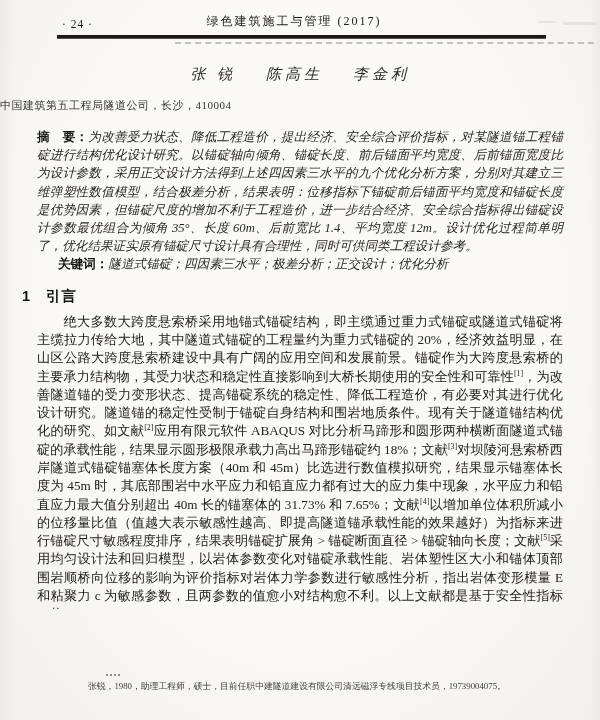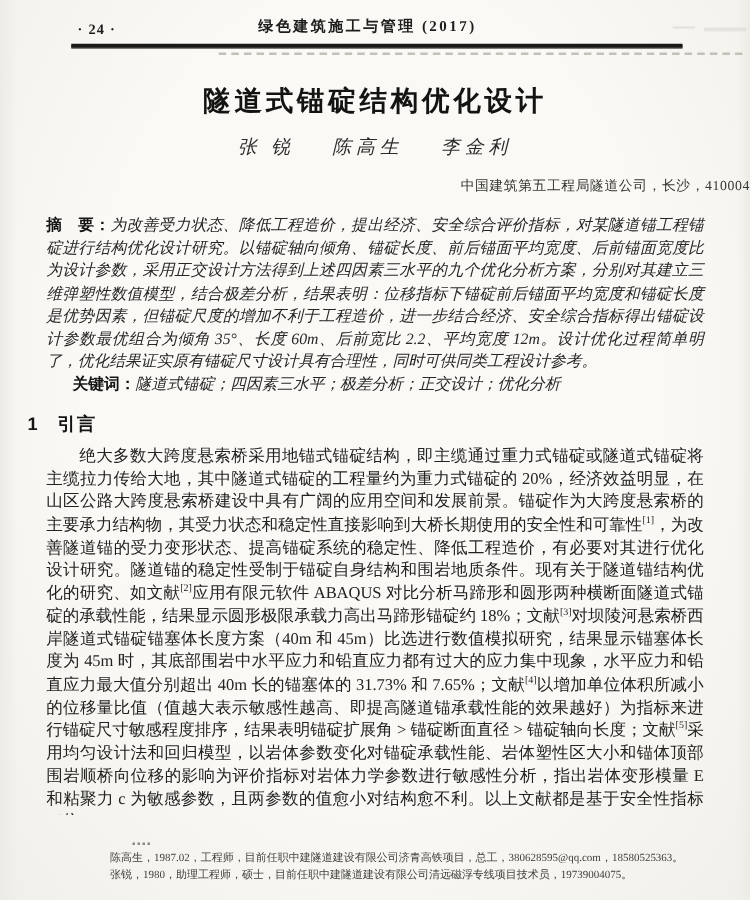--- a/index.html
+++ b/index.html
@@ -11,38 +11,38 @@
       linear-gradient(90deg, #edebe6 0px, rgba(237,235,230,0) 14px),
       linear-gradient(270deg, #edebe6 0px, rgba(237,235,230,0) 10px),
       radial-gradient(ellipse at 50% 42%, #faf9f6 55%, #f1efe9 100%);
     color:#222;
   }
 
   
   .journal-header {
     display:grid; grid-template-columns:1fr auto 1fr; align-items:end;
     padding:13px 32px 0 20px;
-    font-size:11.5px; font-weight:bold; color:#1d1d1b;
+    font-size:11.5px; font-weight:normal; color:#1d1d1b;
   }
   .page-no { justify-self:start; padding-left:42px; letter-spacing:1px; }
   .journal-name { justify-self:center; letter-spacing:2px; font-size:12px; }
   .header-right-spacer { justify-self:end; }
 
   .header-rule { height:3px; background:#191917; margin:5px 54px 0 57px; box-shadow:0 1px 0 #55534f; }
   .header-rule-ghost { border-top:2px dashed #b8b4ab; margin:4px 6px 0 175px; height:0; opacity:.8; }
 
   
   .title { margin:21px 30px 0 30px; text-align:center; font-size:22px; font-weight:bold;
            color:#131311; letter-spacing:3px; line-height:31px; }
   .title .tline { display:block; }
 
   .authors { margin-top:12px; display:flex; justify-content:center; gap:30px;
              font-size:15px; font-style:italic; color:#2a2a28; letter-spacing:4px; }
 
-  .affiliation { margin-top:14px; text-align:right; font-size:11px; color:#343431; letter-spacing:.5px; }
+  .affiliation { margin-top:14px; text-align:left; font-size:11px; color:#343431; letter-spacing:.5px; }
 
   
   .abstract {
     margin:15px 37px 0 37px; text-align:justify;
     font-size:12.6px; font-style:italic; line-height:18.2px; color:#262624;
   }
   .lead-label { font-style:normal; font-weight:bold; font-family:Liberation Serif, serif; color:#151513; }
   .keywords { margin:0 58px; font-size:12.6px; font-style:italic; line-height:18.2px; color:#262624; }
 
   
@@ -79,44 +79,42 @@
   <header class="journal-header">
     <span class="page-no">· 24 ·</span>
     <span class="journal-name">绿色建筑施工与管理 (2017)</span>
     <span class="header-right-spacer"></span>
   </header>
 
   <div class="header-rule"></div>
   <div class="header-rule-ghost"></div>
 
   <h1 class="title">
-    <span class="tline">隧道式锚碇结构优化设计</span>
   </h1>
 
   <div class="authors">
     <span>张 锐</span>
     <span>陈高生</span>
     <span>李金利</span>
   </div>
 
   <div class="affiliation">中国建筑第五工程局隧道公司，长沙，410004</div>
 
   <p class="abstract">
-    <span class="lead-label">摘　要：</span><span>为改善受力状态、降低工程造价，提出经济、安全综合评价指标，对某隧道锚工程锚碇进行结构优化设计研究。以锚碇轴向倾角、锚碇长度、前后锚面平均宽度、后前锚面宽度比为设计参数，采用正交设计方法得到上述四因素三水平的九个优化分析方案，分别对其建立三维弹塑性数值模型，结合极差分析，结果表明：位移指标下锚碇前后锚面平均宽度和锚碇长度是优势因素，但锚碇尺度的增加不利于工程造价，进一步结合经济、安全综合指标得出锚碇设计参数最优组合为倾角 35°、长度 60m、后前宽比 2.2、平均宽度 12m。设计优化过程简单明了，优化结果证实原有锚碇尺寸设计具有合理性，同时可供同类工程设计参考。</span>
+    <span class="lead-label">摘　要：</span><span>为改善受力状态、降低工程造价，提出经济、安全综合评价指标，对某隧道锚工程锚碇进行结构优化设计研究。以锚碇轴向倾角、锚碇长度、前后锚面平均宽度、后前锚面宽度比为设计参数，采用正交设计方法得到上述四因素三水平的九个优化分析方案，分别对其建立三维弹塑性数值模型，结合极差分析，结果表明：位移指标下锚碇前后锚面平均宽度和锚碇长度是优势因素，但锚碇尺度的增加不利于工程造价，进一步结合经济、安全综合指标得出锚碇设计参数最优组合为倾角 35°、长度 60m、后前宽比 1.4、平均宽度 12m。设计优化过程简单明了，优化结果证实原有锚碇尺寸设计具有合理性，同时可供同类工程设计参考。</span>
   </p>
 
   <p class="keywords">
     <span class="lead-label">关键词：</span><span>隧道式锚碇；四因素三水平；极差分析；正交设计；优化分析</span>
   </p>
 
   <h2 class="section-heading">
     <span class="sec-num">1</span><span>引言</span>
   </h2>
 
   <p class="body-text"><span>绝大多数大跨度悬索桥采用地锚式锚碇结构，即主缆通过重力式锚碇或隧道式锚碇将主缆拉力传给大地，其中隧道式锚碇的工程量约为重力式锚碇的 20%，经济效益明显，在山区公路大跨度悬索桥建设中具有广阔的应用空间和发展前景。锚碇作为大跨度悬索桥的主要承力结构物，其受力状态和稳定性直接影响到大桥长期使用的安全性和可靠性</span><sup>[1]</sup><span>，为改善隧道锚的受力变形状态、提高锚碇系统的稳定性、降低工程造价，有必要对其进行优化设计研究。隧道锚的稳定性受制于锚碇自身结构和围岩地质条件。现有关于隧道锚结构优化的研究、如文献</span><sup>[2]</sup><span>应用有限元软件 ABAQUS 对比分析马蹄形和圆形两种横断面隧道式锚碇的承载性能，结果显示圆形极限承载力高出马蹄形锚碇约 18%；文献</span><sup>[3]</sup><span>对坝陵河悬索桥西岸隧道式锚碇锚塞体长度方案（40m 和 45m）比选进行数值模拟研究，结果显示锚塞体长度为 45m 时，其底部围岩中水平应力和铅直应力都有过大的应力集中现象，水平应力和铅直应力最大值分别超出 40m 长的锚塞体的 31.73% 和 7.65%；文献</span><sup>[4]</sup><span>以增加单位体积所减小的位移量比值（值越大表示敏感性越高、即提高隧道锚承载性能的效果越好）为指标来进行锚碇尺寸敏感程度排序，结果表明锚碇扩展角 &gt; 锚碇断面直径 &gt; 锚碇轴向长度；文献</span><sup>[5]</sup><span>采用均匀设计法和回归模型，以岩体参数变化对锚碇承载性能、岩体塑性区大小和锚体顶部围岩顺桥向位移的影响为评价指标对岩体力学参数进行敏感性分析，指出岩体变形模量 E 和粘聚力 c 为敏感参数，且两参数的值愈小对结构愈不利。以上文献都是基于安全性指标（位</span></p>
 
   <div class="footnote-block">
     <div class="footnote-mark"></div>
-    <p class="footnote">陈高生，1987.02，工程师，目前任职中建隧道建设有限公司济青高铁项目，总工，380628595@qq.com，18580525363。</p>
     <p class="footnote">张锐，1980，助理工程师，硕士，目前任职中建隧道建设有限公司清远磁浮专线项目技术员，19739004075。</p>
   </div>
 
 </div>
 
 </body></html>

